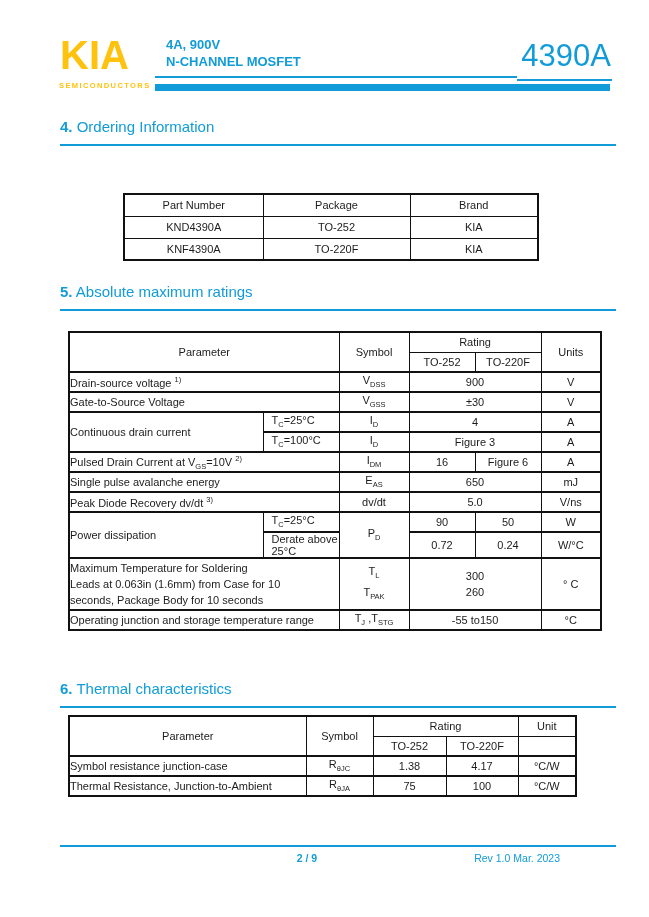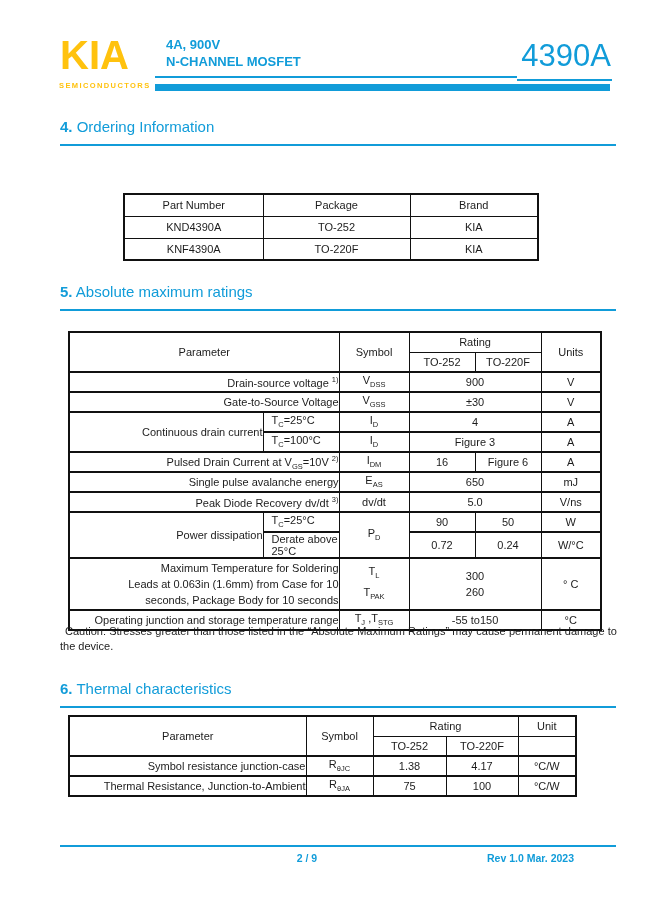--- a/index.html
+++ b/index.html
@@ -37,38 +37,38 @@
 
   
   .otable{position:absolute;left:123px;top:152px;width:414px;border:2px solid var(--line);margin-top:41px;}
   .otable td,.otable th{border:1px solid var(--line);height:22px;}
 
   
   .dtable td,.dtable th{border-left:1px solid var(--line);border-right:1px solid var(--line);border-top:2px solid var(--line);border-bottom:2px solid var(--line);}
   .dtable{border:2px solid var(--line);}
   .dtable .thin-b{border-bottom:1px solid var(--line);}
   .dtable .thin-t{border-top:1px solid var(--line);}
-  .dtable td.param{text-align:right;padding-left:6px;}
+  .dtable td.param{text-align:left;padding-left:0;}
   .dtable td.cond{text-align:left;padding-left:8px;}
 
   .absmax-note{position:absolute;left:68px;top:311px;width:532px;text-align:right;font-size:11px;color:var(--ink);}
   .atable{position:absolute;left:68px;top:331px;width:532px;}
   .atable tr{height:20px;}
   .atable tr.h52{height:52px;}
   .multiline div{line-height:16px;}
 
   .caution{position:absolute;left:60px;top:624px;width:557px;font-size:11px;line-height:15px;text-align:justify;text-indent:5px;color:var(--ink);}
 
   .ttable{position:absolute;left:68px;top:715px;width:507px;}
   .ttable tr{height:20px;}
 
   
   .footer-rule{position:absolute;left:60px;top:845px;width:556px;height:2px;background:var(--accent);}
   .page-num{position:absolute;left:272px;top:852px;width:70px;text-align:center;font-size:10.5px;font-weight:bold;color:var(--accent);}
-  .rev{position:absolute;right:75px;top:852px;font-size:10.5px;font-weight:bold;color:var(--accent);}
+  .rev{position:absolute;right:89px;top:852px;font-size:10.5px;font-weight:normal;color:var(--accent);}
 </style>
 </head>
 <body>
 
 <div class="page">
 
   <div class="logo">KIA</div>
   <div class="logo-sub">SEMICONDUCTORS</div>
   <div class="spec">
     <div>4A, 900V</div>
@@ -220,21 +220,20 @@
 
     <tr>
       <td colspan="2" class="param">Operating junction and storage temperature range</td>
       <td><span>T</span><sub>J</sub><span> ,</span><span>T</span><sub>STG</sub></td>
       <td colspan="2">-55 to150</td>
       <td>°C</td>
     </tr>
   </tbody>
     </table>
 
-  <p class="caution">Caution: Stresses greater than those listed in the “Absolute Maximum Ratings” may cause permanent damage to the device.</p>
 
   <div class="sec-head sh-thermal">
     <span class="no">6.</span>
     <span>Thermal characteristics</span>
   </div>
 
   <table class="ttable dtable">
     <colgroup>
         <col style="width:237px">
         <col style="width:67px">

